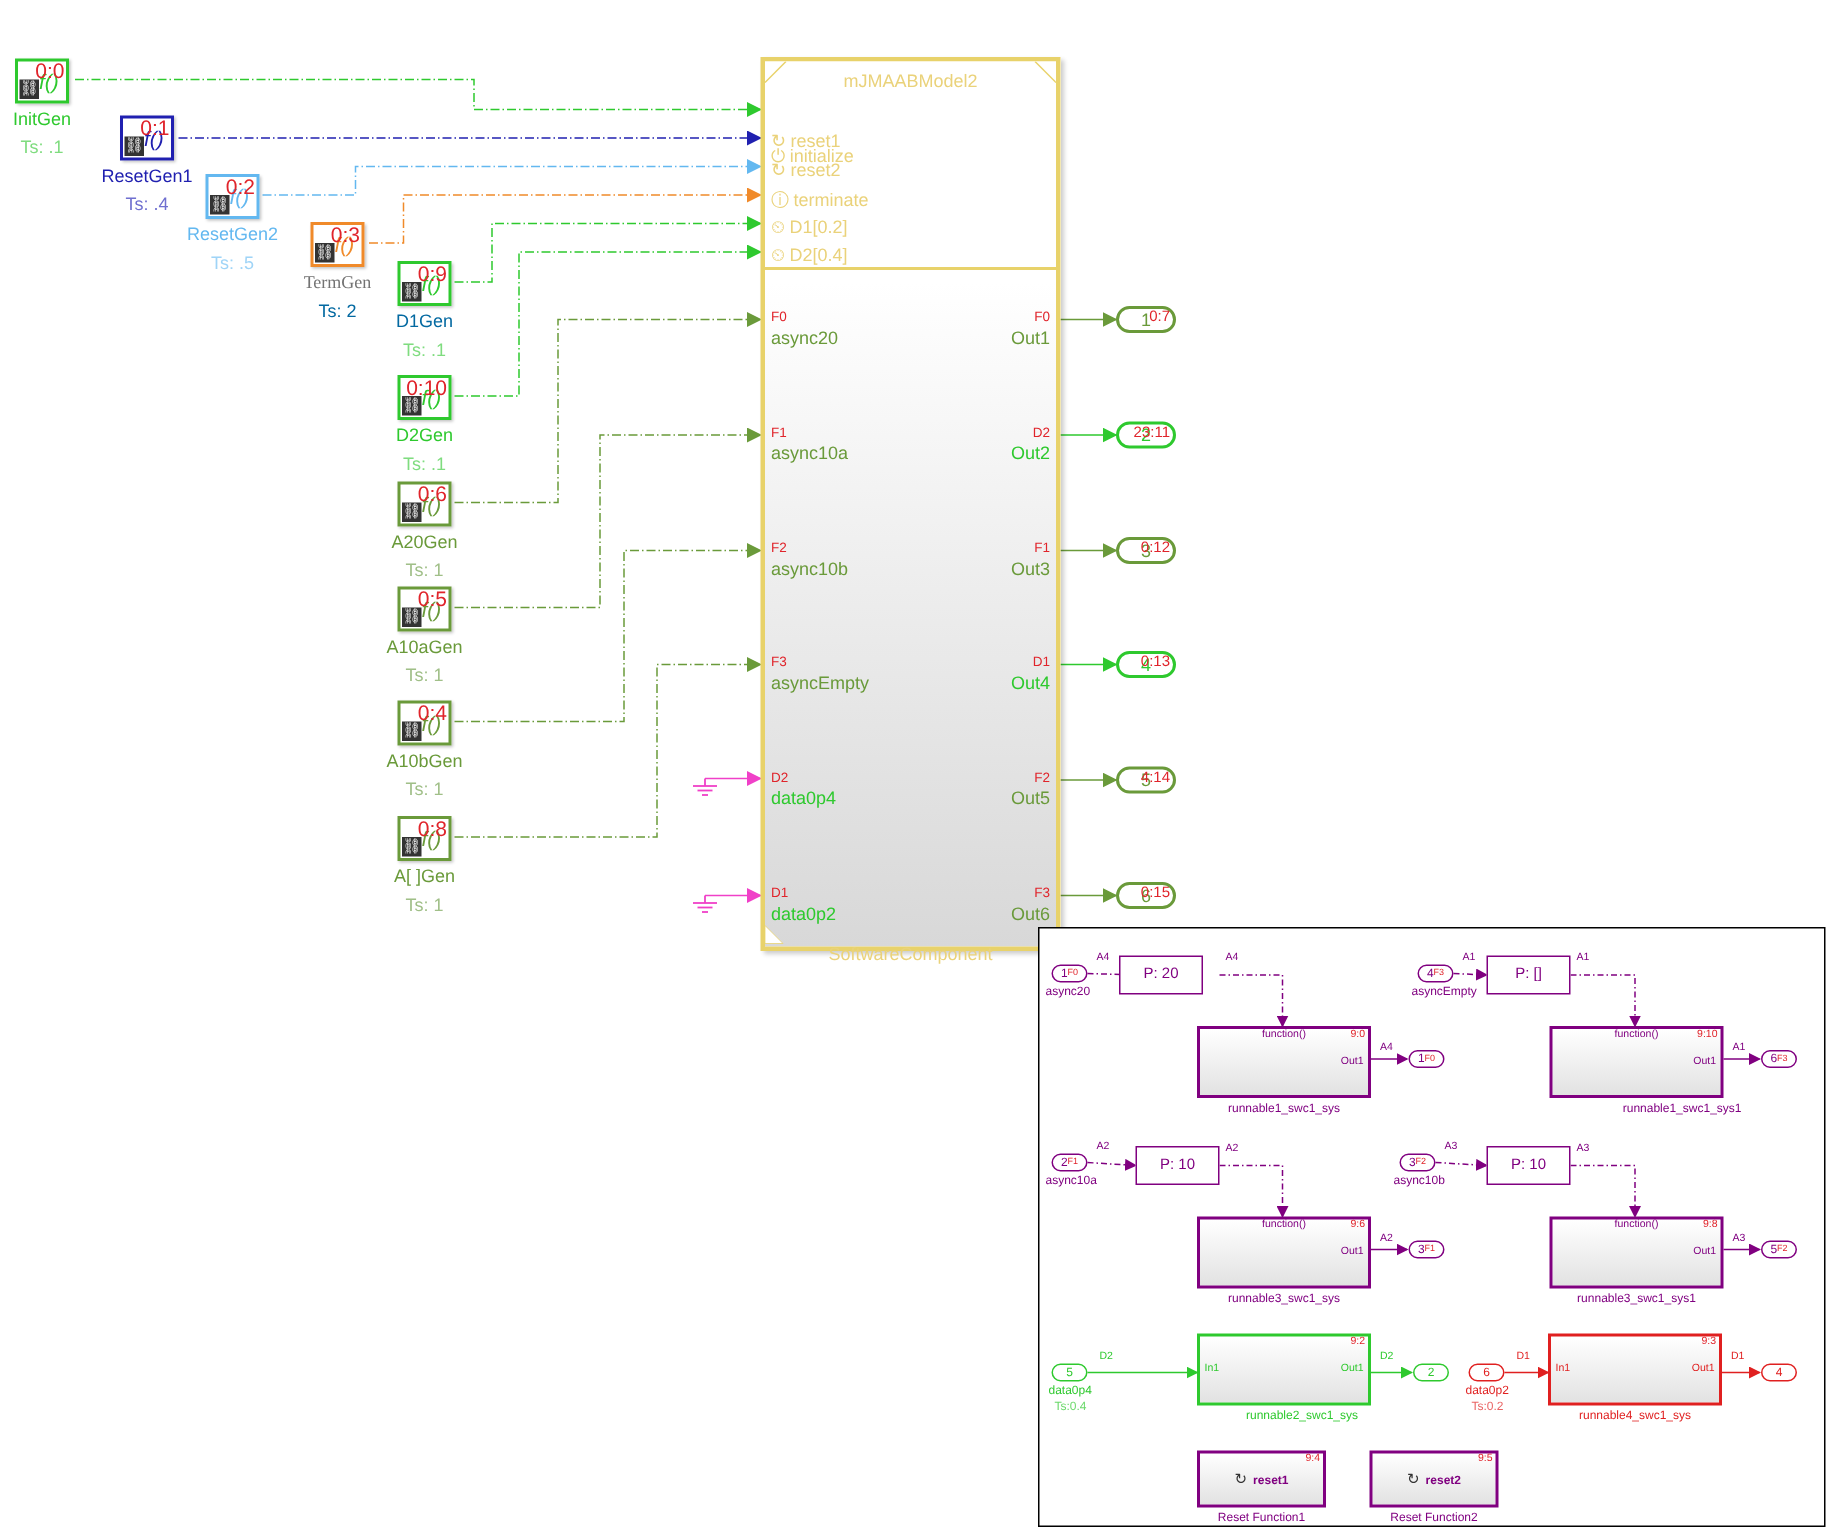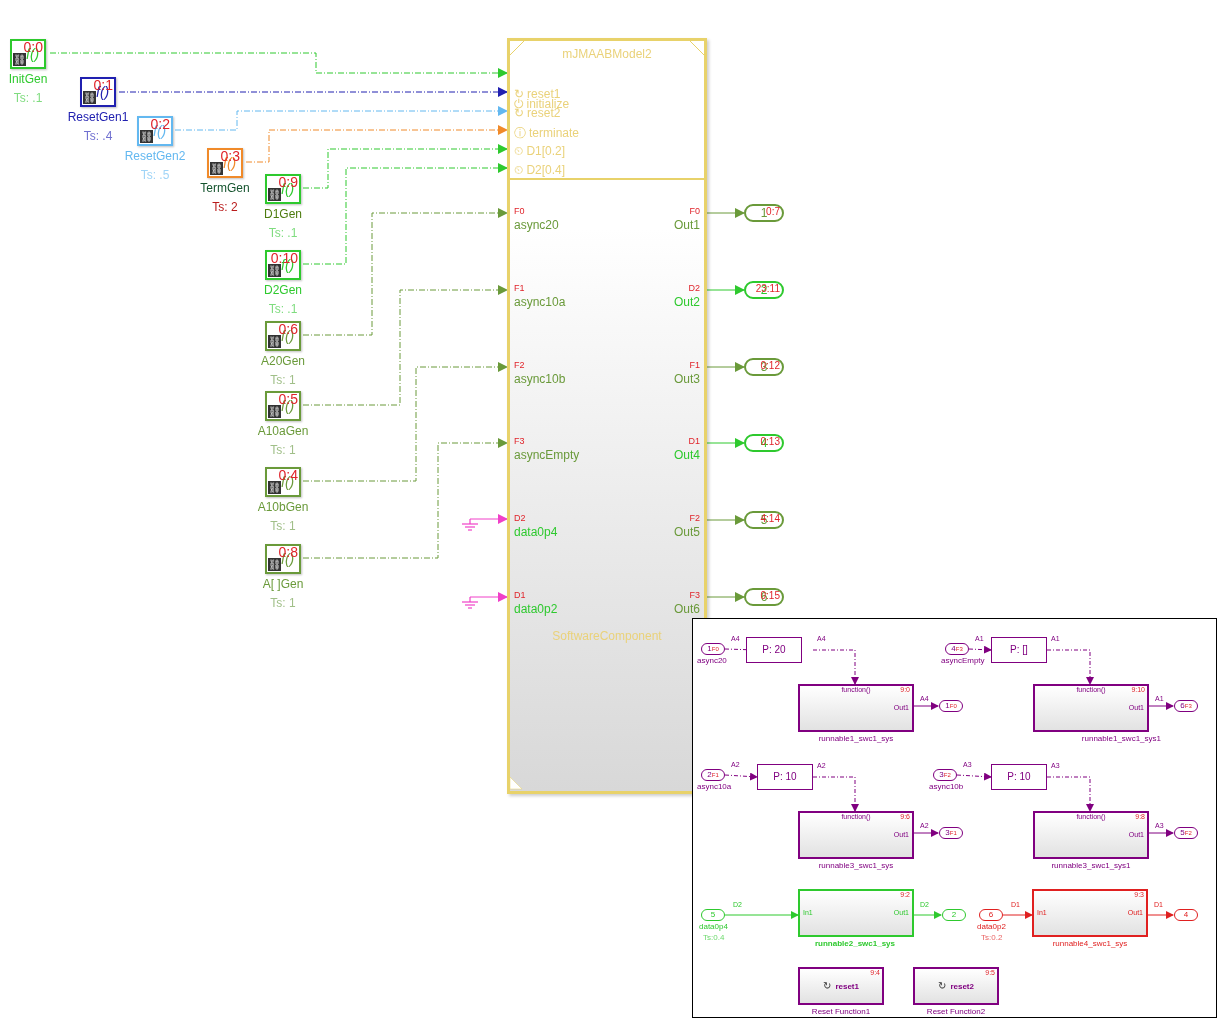--- a/index.html
+++ b/index.html
@@ -11,21 +11,21 @@
   .gen { position: absolute; width: 36px; height: 30px; background: #fff;
          border: 2px solid; box-sizing: border-box; box-shadow: 1px 1px 2px rgba(0,0,0,0.25); }
   .gen .link { position: absolute; left: 1px; bottom: 1px; width: 13px; height: 13px;
                background: #333; color: #fff; font-size: 10px; line-height: 13px; text-align: center; }
   .gen .f0 { position: absolute; left: 14px; top: 5px; font-size: 14px; font-style: italic; }
   .gen .idx { position: absolute; right: 1px; top: -2px; font-size: 14px; color: #e0242b; }
   .gen-label { position: absolute; font-size: 12px; text-align: center; width: 90px; }
   .gen-ts { position: absolute; font-size: 12px; text-align: center; width: 90px; }
 
   
-  .main-block { position: absolute; left: 507px; top: 38px; width: 200px; height: 756px;
+  .main-block { position: absolute; left: 507px; top: 38px; width: 200px; height: 596px;
                 border: 3px solid #e8d26a; box-sizing: border-box;
                 background: linear-gradient(#ffffff 0%, #ffffff 25%, #d8d8d8 100%);
                 box-shadow: 2px 2px 3px rgba(0,0,0,0.2); }
   .main-top { position: absolute; left: 0; top: 0; width: 100%; height: 139px; background: #fff;
               border-bottom: 2px solid #e8d26a; box-sizing: border-box; }
   .main-title { position: absolute; top: 6px; width: 100%; text-align: center; font-size: 12px; color: #ead27a; }
   .port-in { position: absolute; left: 4px; font-size: 12px; }
   .port-out { position: absolute; right: 4px; font-size: 12px; text-align: right; }
   .tag { position: absolute; font-size: 9px; color: #e0242b; }
   .fn-port { position: absolute; left: 4px; font-size: 12px; color: #ead27a; }
@@ -143,28 +143,28 @@
       <div class="f0" style="color:#63b8f0;">f()</div>
       <div class="idx">0:2</div>
     </div>
     <div class="gen-label" style="left:110px;top:149px;color:#63b8f0;">ResetGen2</div>
     <div class="gen-ts" style="left:110px;top:168px;color:#9fd4f7;">Ts: .5</div>
     <div class="gen" style="left:207px;top:148px;border-color:#f08a2a;">
       <div class="link">⛓</div>
       <div class="f0" style="color:#f08a2a;">f()</div>
       <div class="idx">0:3</div>
     </div>
-    <div class="gen-label" style="left:180px;top:181px;color:#14532d;">TermGen</div>
-    <div class="gen-ts" style="left:180px;top:200px;color:#b91c1c;">Ts: 2</div>
+    <div class="gen-label" style="left:180px;top:181px;color:#737373;font-family:Liberation Serif, serif;">TermGen</div>
+    <div class="gen-ts" style="left:180px;top:200px;color:#0369a1;">Ts: 2</div>
     <div class="gen" style="left:265px;top:174px;border-color:#2ec92e;">
       <div class="link">⛓</div>
       <div class="f0" style="color:#2ec92e;">f()</div>
       <div class="idx">0:9</div>
     </div>
-    <div class="gen-label" style="left:238px;top:207px;color:#4d7c0f;">D1Gen</div>
+    <div class="gen-label" style="left:238px;top:207px;color:#0369a1;">D1Gen</div>
     <div class="gen-ts" style="left:238px;top:226px;color:#7fdc7f;">Ts: .1</div>
     <div class="gen" style="left:265px;top:250px;border-color:#2ec92e;">
       <div class="link">⛓</div>
       <div class="f0" style="color:#2ec92e;">f()</div>
       <div class="idx">0:10</div>
     </div>
     <div class="gen-label" style="left:238px;top:283px;color:#2ec92e;">D2Gen</div>
     <div class="gen-ts" style="left:238px;top:302px;color:#7fdc7f;">Ts: .1</div>
     <div class="gen" style="left:265px;top:321px;border-color:#6a9a3a;">
       <div class="link">⛓</div>
@@ -329,21 +329,21 @@
       <div class="pill" style="left:481px;top:208px;border-color:#800080;color:#800080;"><span>5</span><span class="sup">F2</span></div>
       <div class="pill" style="left:8px;top:290px;border-color:#2ec92e;color:#2ec92e;"><span>5</span></div>
       <div class="small-lbl" style="left:6px;top:303px;color:#2ec92e;">data0p4</div>
       <div class="small-lbl" style="left:10px;top:314px;color:#2ec92e;opacity:0.7;">Ts:0.4</div>
       <div class="sig-lbl" style="left:40px;top:282px;color:#2ec92e;">D2</div>
       <div class="sub" style="left:105px;top:270px;border-color:#2ec92e;">
         <div class="sid">9:2</div>
         <div class="in" style="color:#2ec92e;">In1</div>
         <div class="out" style="color:#2ec92e;">Out1</div>
       </div>
-      <div class="sub-label" style="left:92px;top:320px;color:#2ec92e;font-weight:bold;">runnable2_swc1_sys</div>
+      <div class="sub-label" style="left:105px;top:320px;color:#2ec92e;">runnable2_swc1_sys</div>
       <div class="sig-lbl" style="left:227px;top:282px;color:#2ec92e;">D2</div>
       <div class="pill" style="left:249px;top:290px;border-color:#2ec92e;color:#2ec92e;"><span>2</span></div>
       <div class="pill" style="left:286px;top:290px;border-color:#e02020;color:#e02020;"><span>6</span></div>
       <div class="small-lbl" style="left:284px;top:303px;color:#e02020;">data0p2</div>
       <div class="small-lbl" style="left:288px;top:314px;color:#e02020;opacity:0.7;">Ts:0.2</div>
       <div class="sig-lbl" style="left:318px;top:282px;color:#e02020;">D1</div>
       <div class="sub" style="left:339px;top:270px;border-color:#e02020;">
         <div class="sid">9:3</div>
         <div class="in" style="color:#e02020;">In1</div>
         <div class="out" style="color:#e02020;">Out1</div>

